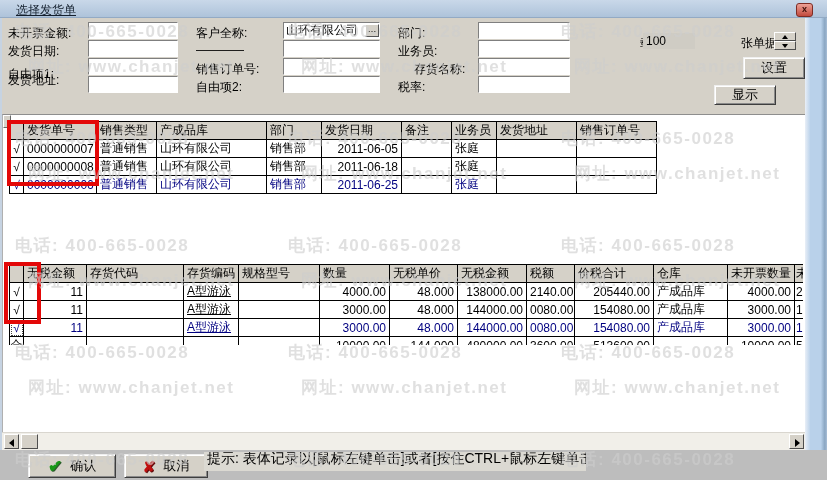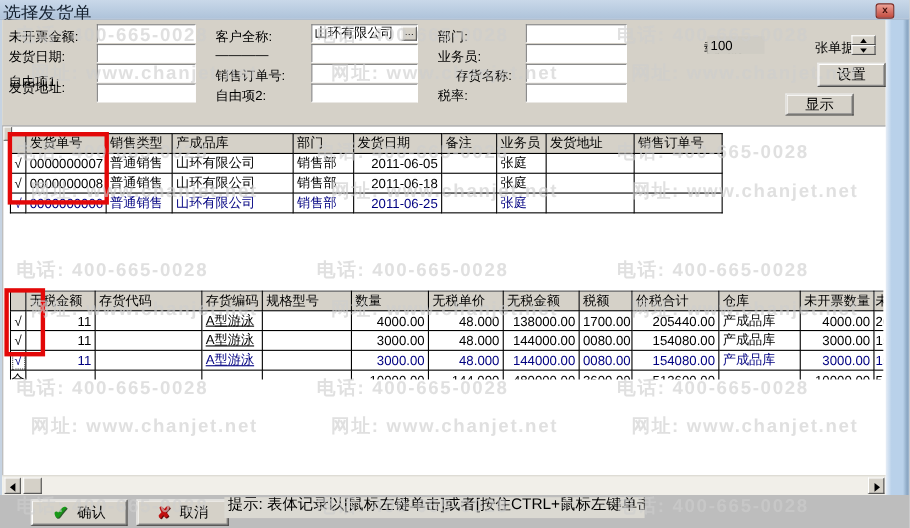--- a/index.html
+++ b/index.html
@@ -3,21 +3,21 @@
 <meta charset="utf-8">
 <style>
   * { margin:0; padding:0; box-sizing:border-box; }
   body { margin:0; background:#888; font-family:"Liberation Sans", sans-serif; }
   .window { position:relative; width:827px; height:480px; background:#fff; overflow:hidden;
             font-size:12px; color:#000; }
 
   
   .titlebar { position:absolute; left:0; top:0; width:827px; height:18px;
               background:linear-gradient(#c9d8e9,#aec3da); border-bottom:1px solid #93aac4; }
-  .title-text { position:absolute; left:3px; top:2px; font-size:16px; color:#14202e; }
+  .title-text { position:absolute; left:16px; top:2px; font-size:12px; color:#14202e;text-decoration:underline; }
   .close-btn { position:absolute; right:14px; top:3px; width:17px; height:14px;
                background:linear-gradient(#eda196,#c24a3e); border:1px solid #7e2c24; border-radius:3px;
                color:#3c0d08; font-size:9px; font-weight:bold; line-height:11px; text-align:center; cursor:pointer; }
 
   
   .border-right { position:absolute; left:805px; top:18px; width:22px; height:432px;
                   background:linear-gradient(90deg,#e9eff7 0%,#b9d1ea 25%,#b9d1ea 72%,#8aa6c2 90%,#a9bed6 100%); }
   .border-left { position:absolute; left:0; top:18px; width:2px; height:432px; background:#c6d3e2; }
 
   
@@ -253,21 +253,21 @@
           <tbody>
             <tr>
               <td class="al-c">√</td>
               <td class="al-r">11</td>
               <td class="al-l"></td>
               <td class="al-l"><span class="u">A型游泳</span></td>
               <td class="al-l"></td>
               <td class="al-r">4000.00</td>
               <td class="al-r">48.000</td>
               <td class="al-r">138000.00</td>
-              <td class="al-r">1700.00</td>
+              <td class="al-r">2140.00</td>
               <td class="al-r">205440.00</td>
               <td class="al-l">产成品库</td>
               <td class="al-r">4000.00</td>
               <td class="clipcol al-l">205440.00</td>
             </tr>
             <tr>
               <td class="al-c">√</td>
               <td class="al-r">11</td>
               <td class="al-l"></td>
               <td class="al-l"><span class="u">A型游泳</span></td>

